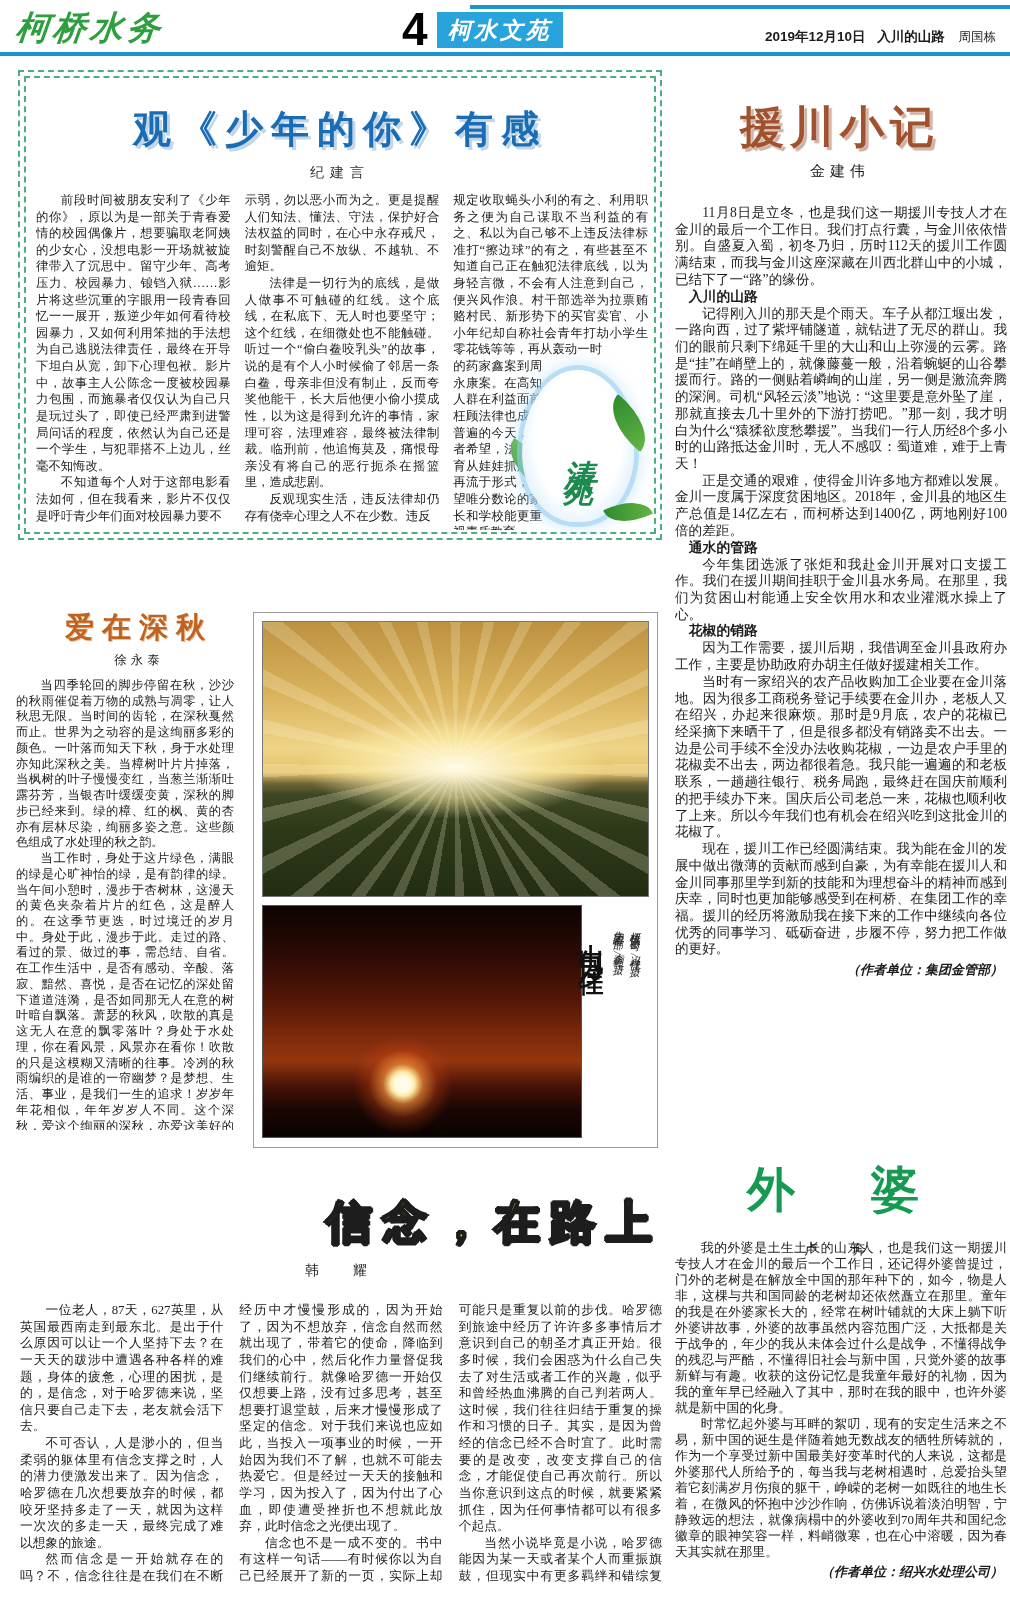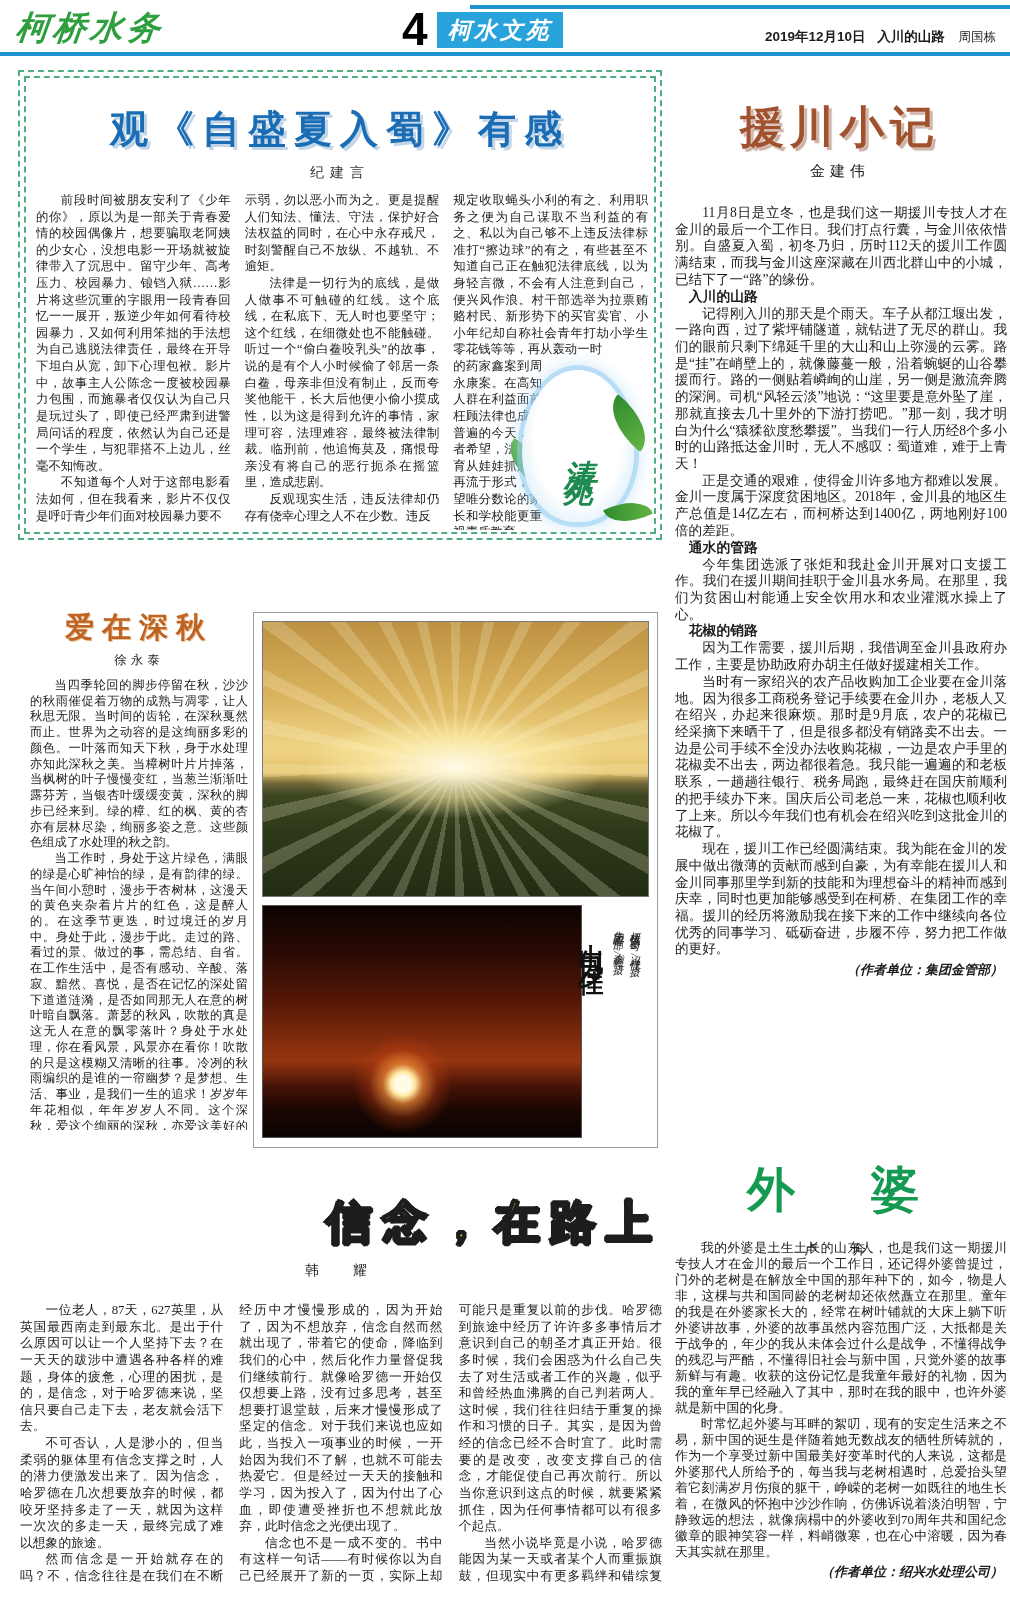--- a/index.html
+++ b/index.html
@@ -57,21 +57,21 @@
     text-align:justify; overflow:hidden; }
   .yc-body p.ind { text-indent:2em; }
   .yc-body h3 { font-size:13.8px; font-weight:bold; text-indent:1em; font-family:"Liberation Sans",sans-serif; }
   .credit { text-align:right; font-family:"Liberation Serif",serif; font-style:italic; font-weight:bold;
     font-size:13px; padding-right:4px; margin-top:4px; }
 
   
   .aut-title { left:30px; top:608px; width:218px; text-align:center; font-family:"Liberation Sans",sans-serif;
     font-weight:900; font-size:29px; color:#bf6322; letter-spacing:8px; text-shadow:1px 1px 0 #e8c49a; }
   .aut-author { left:30px; top:652px; width:218px; text-align:center; font-size:12.5px; letter-spacing:4px; }
-  .aut-body { left:30px; top:678px; width:218px; height:452px; font-size:12.3px; line-height:1.28;
+  .aut-body { left:16px; top:678px; width:218px; height:452px; font-size:12.3px; line-height:1.28;
     text-align:justify; overflow:hidden; }
   .aut-body p.ind { text-indent:2em; }
 
   
   .photo-frame { left:253px; top:612px; width:405px; height:536px; border:1px solid #9a9a9a;
     background:#fff; padding:8px; }
   .photo-top { width:387px; height:276px; border:1px solid #777;
     background:
       radial-gradient(ellipse 55% 26% at 50% 53%, rgba(255,253,235,.97), rgba(255,240,175,.6) 42%, rgba(255,240,175,0) 72%),
       repeating-conic-gradient(from 150deg at 50% 53%, rgba(255,249,215,.22) 0 4deg, rgba(255,249,215,0) 4deg 13deg),
@@ -113,21 +113,21 @@
 <div class="abs hdr-section">柯水文苑</div>
 <div class="abs hdr-topline"></div>
 <div class="abs hdr-dateline">
   <span>2019年12月10日</span>
   <span>入川的山路</span>
   <span class="ed-name">周国栋</span>
 </div>
 <div class="abs hdr-rule"></div>
 
 <div class="abs movie-box">
-  <div class="abs movie-title">观《自盛夏入蜀》有感</div>
+  <div class="abs movie-title">观《少年的你》有感</div>
   <div class="abs movie-author">纪建言</div>
   <div class="abs movie-cols">
     <div class="movie-col">
       <p class="ind">前段时间被朋友安利了《少年的你》，原以为是一部关于青春爱情的校园偶像片，想要骗取老阿姨的少女心，没想电影一开场就被旋律带入了沉思中。留守少年、高考压力、校园暴力、锒铛入狱……影片将这些沉重的字眼用一段青春回忆一一展开，叛逆少年如何看待校园暴力，又如何利用笨拙的手法想为自己逃脱法律责任，最终在开导下坦白从宽，卸下心理包袱。影片中，故事主人公陈念一度被校园暴力包围，而施暴者仅仅认为自己只是玩过头了，即使已经严肃到进警局问话的程度，依然认为自己还是一个学生，与犯罪搭不上边儿，丝毫不知悔改。</p>
       <p class="ind">不知道每个人对于这部电影看法如何，但在我看来，影片不仅仅是呼吁青少年们面对校园暴力要不</p>
     </div>
     <div class="movie-col">
       <p>示弱，勿以恶小而为之。更是提醒人们知法、懂法、守法，保护好合法权益的同时，在心中永存戒尺，时刻警醒自己不放纵、不越轨、不逾矩。</p>
       <p class="ind">法律是一切行为的底线，是做人做事不可触碰的红线。这个底线，在私底下、无人时也要坚守；这个红线，在细微处也不能触碰。听过一个“偷白鲞咬乳头”的故事，说的是有个人小时候偷了邻居一条白鲞，母亲非但没有制止，反而夸奖他能干，长大后他便小偷小摸成性，以为这是得到允许的事情，家理可容，法理难容，最终被法律制裁。临刑前，他追悔莫及，痛恨母亲没有将自己的恶行扼杀在摇篮里，造成悲剧。</p>
       <p class="ind">反观现实生活，违反法律却仍存有侥幸心理之人不在少数。违反</p>

